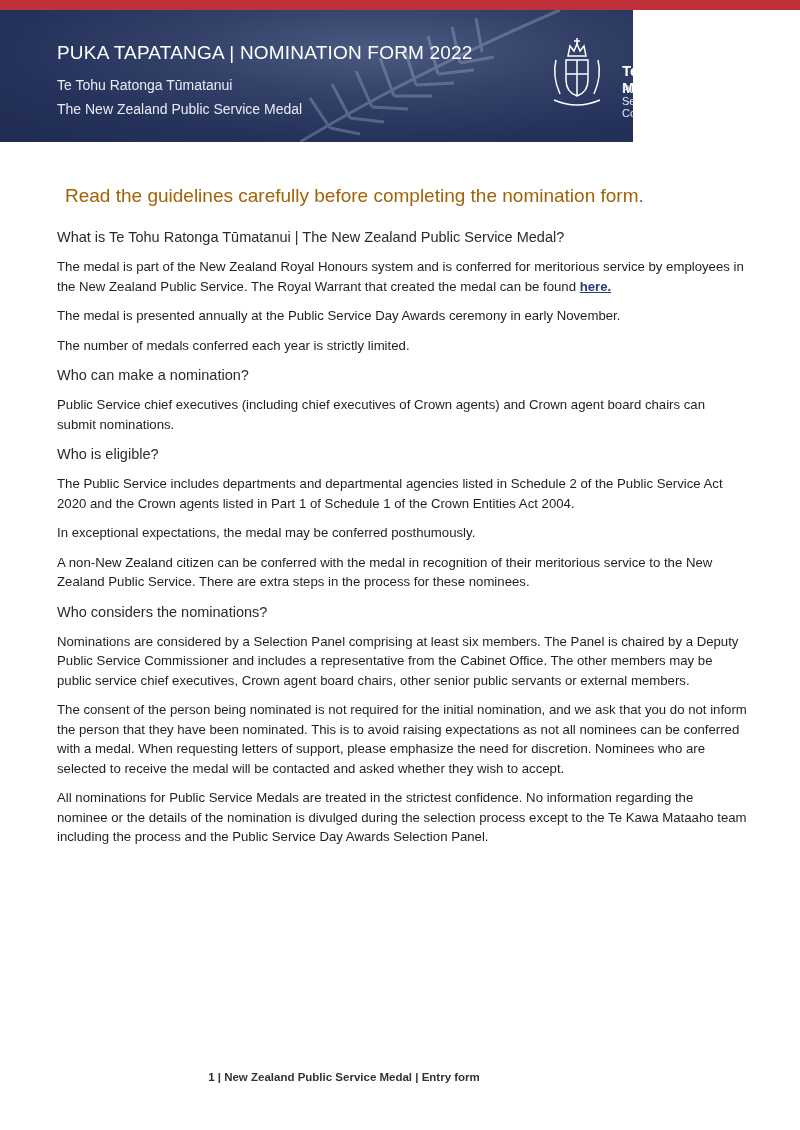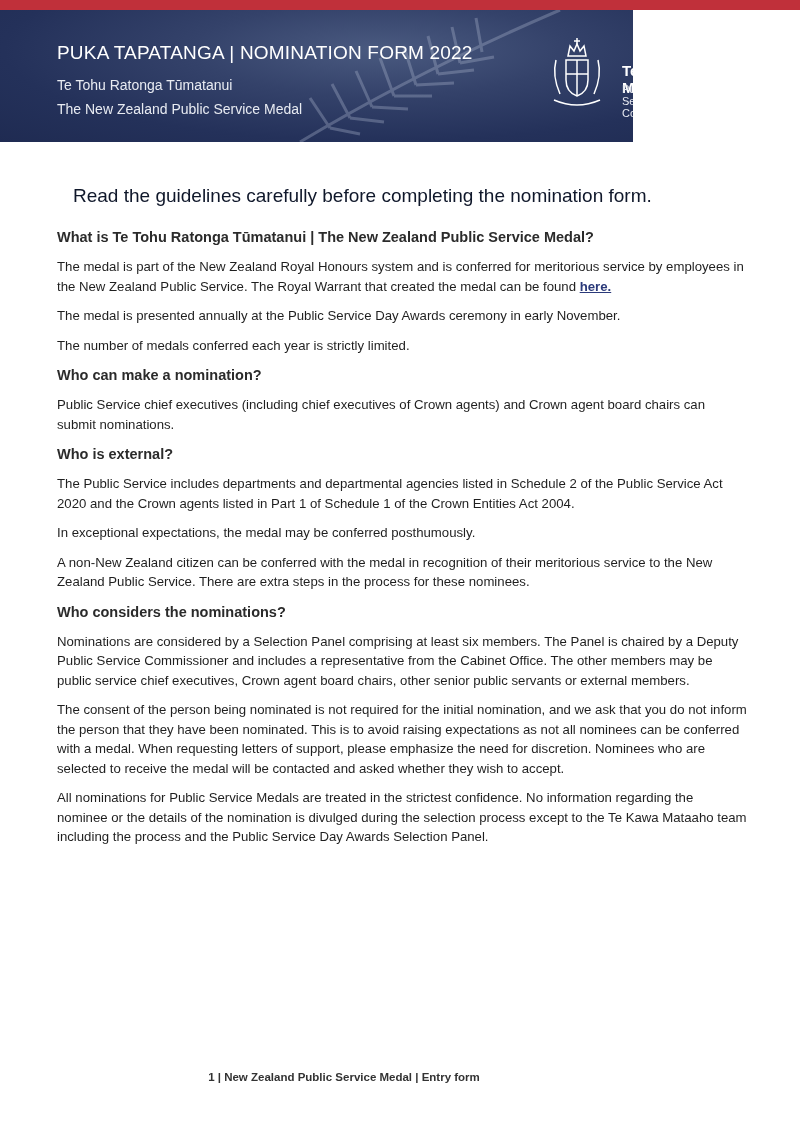--- a/index.html
+++ b/index.html
@@ -9,22 +9,22 @@
   .banner { position:absolute; left:0; top:10px; width:633px; height:132px;
             background: radial-gradient(ellipse at 60% 30%, #4a5a80 0%, #34426a 35%, #24315a 70%, #1f2b52 100%); overflow:hidden; }
   .fern { position:absolute; left:0; top:0; width:800px; height:132px; opacity:0.35; }
   .banner-title { position:absolute; left:57px; top:32px; font-size:19px; color:#ffffff; letter-spacing:0.2px; }
   .banner-sub1 { position:absolute; left:57px; top:67px; font-size:14px; color:#e8ebf2; }
   .banner-sub2 { position:absolute; left:57px; top:91px; font-size:14px; color:#e8ebf2; }
   .crest { position:absolute; left:546px; top:26px; width:62px; height:76px; }
   .org-name { position:absolute; left:622px; top:52px; font-size:15px; font-weight:bold; color:#ffffff; }
   .org-sub { position:absolute; left:622px; top:73px; font-size:11px; color:#e8ebf2; }
   .content { position:absolute; left:57px; top:183px; width:690px; }
-  h1 { font-size:19px; font-weight:normal; color:#0f172a; margin:0 0 18px 16px; line-height:26px; }
-  h2 { font-size:14.5px; font-weight:bold; color:#2b2b2b; margin:0 0 10px 0; line-height:20px; }
+  h1 { font-size:19px; font-weight:normal; color:#a16207; margin:0 0 18px 8px; line-height:26px; }
+  h2 { font-size:14.5px; font-weight:normal; color:#2b2b2b; margin:0 0 10px 0; line-height:20px; }
   p { font-size:13.2px; line-height:19.5px; margin:0 0 10px 0; color:#1f1f1f; }
   a.link { color:#2b3a7a; font-weight:bold; text-decoration:underline; }
   .footer { position:absolute; left:0; top:1071px; width:688px; text-align:center; font-size:11.5px; color:#333; font-weight:bold; }
 </style>
 </head>
 <body>
 
 <div class="topbar"></div>
 
 <div class="banner">
@@ -56,21 +56,21 @@
   <h1>Read the guidelines carefully before completing the nomination form.</h1>
 
   <h2>What is Te Tohu Ratonga Tūmatanui | The New Zealand Public Service Medal?</h2>
   <p><span>The medal is part of the New Zealand Royal Honours system and is conferred for meritorious service by employees in the New Zealand Public Service. The Royal Warrant that created the medal can be found</span> <a class="link" href="#">here.</a></p>
   <p>The medal is presented annually at the Public Service Day Awards ceremony in early November.</p>
   <p>The number of medals conferred each year is strictly limited.</p>
 
   <h2>Who can make a nomination?</h2>
   <p>Public Service chief executives (including chief executives of Crown agents) and Crown agent board chairs can submit nominations.</p>
 
-  <h2>Who is external?</h2>
+  <h2>Who is eligible?</h2>
   <p>The Public Service includes departments and departmental agencies listed in Schedule 2 of the Public Service Act 2020 and the Crown agents listed in Part 1 of Schedule 1 of the Crown Entities Act 2004.</p>
   <p>In exceptional expectations, the medal may be conferred posthumously.</p>
   <p>A non-New Zealand citizen can be conferred with the medal in recognition of their meritorious service to the New Zealand Public Service. There are extra steps in the process for these nominees.</p>
 
   <h2>Who considers the nominations?</h2>
   <p>Nominations are considered by a Selection Panel comprising at least six members. The Panel is chaired by a Deputy Public Service Commissioner and includes a representative from the Cabinet Office. The other members may be public service chief executives, Crown agent board chairs, other senior public servants or external members.</p>
 
   <p>The consent of the person being nominated is not required for the initial nomination, and we ask that you do not inform the person that they have been nominated. This is to avoid raising expectations as not all nominees can be conferred with a medal. When requesting letters of support, please emphasize the need for discretion. Nominees who are selected to receive the medal will be contacted and asked whether they wish to accept.</p>
   <p>All nominations for Public Service Medals are treated in the strictest confidence. No information regarding the nominee or the details of the nomination is divulged during the selection process except to the Te Kawa Mataaho team including the process and the Public Service Day Awards Selection Panel.</p>
 </div>

